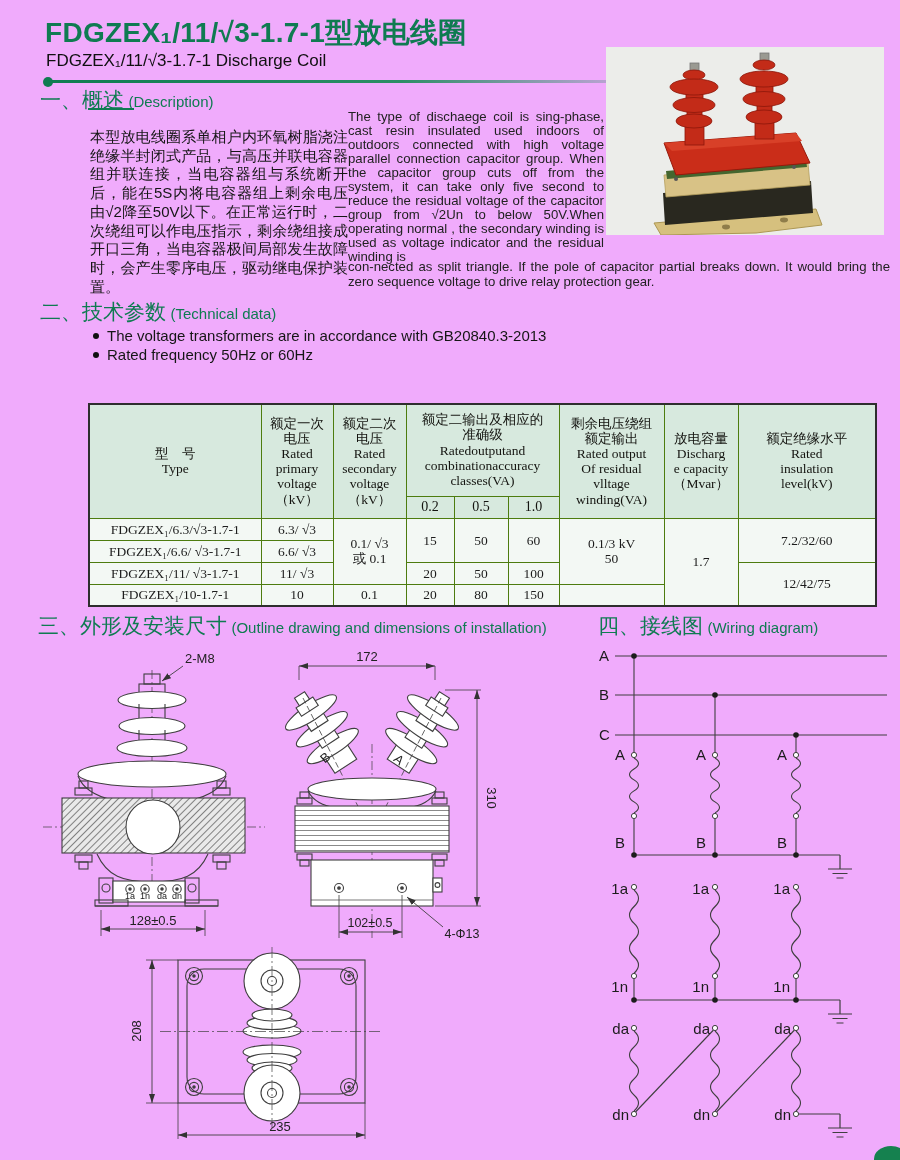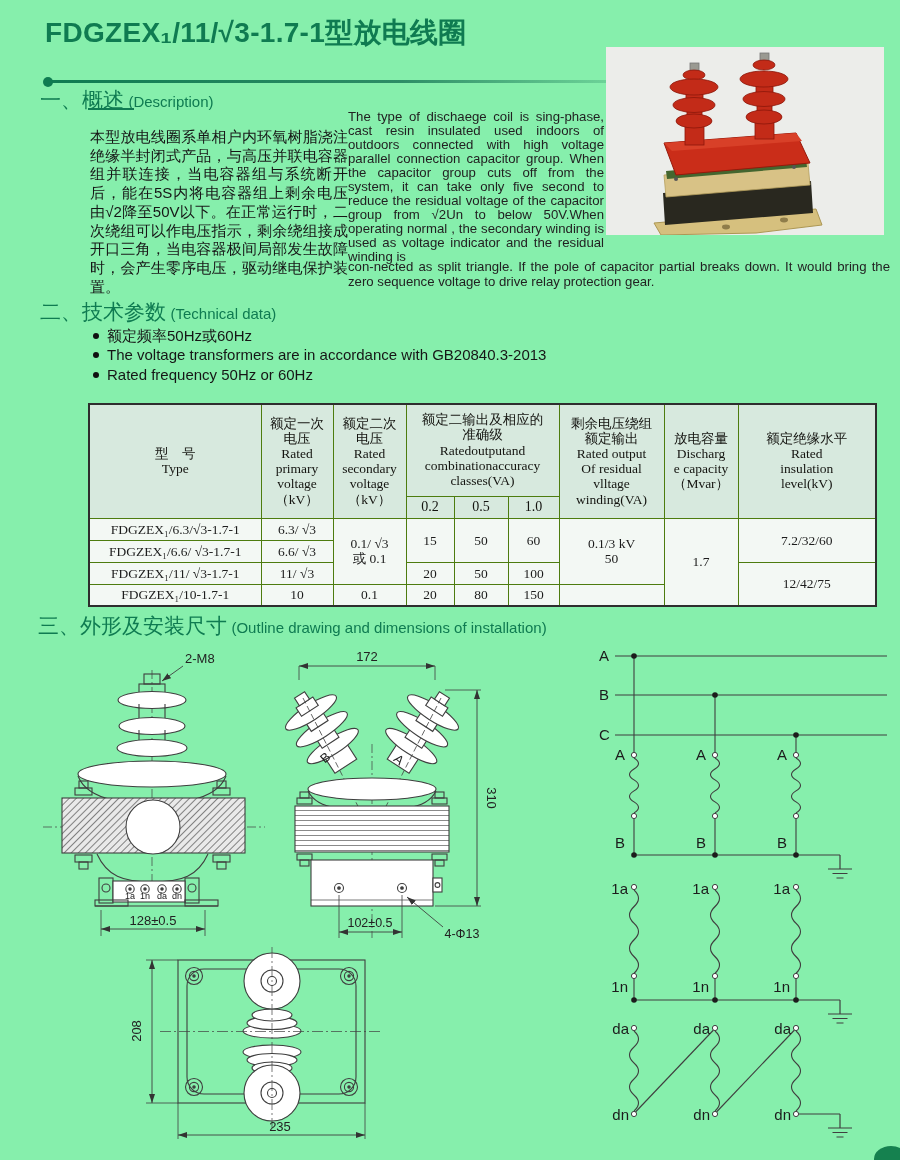--- a/index.html
+++ b/index.html
@@ -1,18 +1,18 @@
 <!DOCTYPE html>
 <html><head>
 <meta charset="utf-8">
 <style>
   html,body { margin:0; padding:0; background:#888; }
   .page {
     position:relative; width:900px; height:1160px; margin:0 auto;
-    background:#86efac; overflow:hidden;
+    background:#f0abfc; overflow:hidden;
     font-family:"Liberation Sans", sans-serif; color:#1c1c1c;
   }
   .title {
     position:absolute; left:45px; top:14px;
     font-size:28px; font-weight:bold; color:#0f7b51; letter-spacing:0.3px;
   }
   .subtitle { position:absolute; left:46px; top:51px; font-size:17px; color:#101010; }
   .divider {
     position:absolute; left:46px; top:80px; width:645px; height:3px;
     background:linear-gradient(to right,#0f7b51 0%,#2d8d66 55%,rgba(255,255,255,0) 100%);
@@ -72,20 +72,21 @@
     position:absolute; left:874px; top:1146px; width:34px; height:26px;
     border-radius:50%; background:#15814f;
   }
 </style>
 </head>
 <body>
 
 <div class="page">
 
   <div class="title">FDGZEX₁/11/√3-1.7-1型放电线圈</div>
+  <div class="subtitle">FDGZEX₁/11/√3-1.7-1 Discharge Coil</div>
   <div class="divider"></div>
 
   <div class="sec-heading" style="left:40px; top:86px;">
     <span class="zh">一、概述</span>
     <span class="en-sub">(Description)</span>
   </div>
   <div class="s1-underline"></div>
 
   <div class="para-zh">本型放电线圈系单相户内环氧树脂浇注绝缘半封闭式产品，与高压并联电容器组并联连接，当电容器组与系统断开后，能在5S内将电容器组上剩余电压由√2降至50V以下。在正常运行时，二次绕组可以作电压指示，剩余绕组接成开口三角，当电容器极间局部发生故障时，会产生零序电压，驱动继电保护装置。</div>
   <div class="para-en-col">The type of dischaege coil is sing-phase, cast resin insulated used indoors of outdoors connected with high voltage parallel connection capacitor group. When the capacitor group cuts off from the system, it can take only five second to reduce the residual voltage of the capacitor group from √2Un to below 50V.When operating normal , the secondary winding is used as voltage indicator and the residual winding is</div>
@@ -132,21 +133,20 @@
       <circle cx="188" cy="120" r="2" fill="#555"></circle>
     </svg>
   </div>
 
   <div class="sec-heading" style="left:40px; top:298px;">
     <span class="zh">二、技术参数</span>
     <span class="en-sub">(Technical data)</span>
   </div>
 
   <ul class="bullets">
-    <li>额定频率50Hz或60Hz</li>
     <li>The voltage transformers are in accordance with GB20840.3-2013</li>
     <li>Rated frequency 50Hz or 60Hz</li>
   </ul>
 
   <table id="spec-table">
     <colgroup>
       <col style="width:172px">
         <col style="width:72px">
         <col style="width:73px">
       <col style="width:48px">
@@ -233,20 +233,24 @@
         <td>150</td>
         <td></td>
       </tr>
     </tbody>
   </table>
 
   <div class="sec-heading" style="left:38px; top:612px;">
     <span class="zh">三、外形及安装尺寸</span>
     <span class="en-sub">(Outline drawing and dimensions of installation)</span>
   </div>
+  <div class="sec-heading" style="left:598px; top:612px;">
+    <span class="zh">四、接线图</span>
+    <span class="en-sub">(Wiring diagram)</span>
+  </div>
 
   <svg class="drawing" style="left:35px; top:648px;" width="245" height="295" viewBox="0 0 245 295">
     <defs>
       <pattern id="hatchD" width="5" height="5" patternUnits="userSpaceOnUse" patternTransform="rotate(45)">
         <rect width="5" height="5" fill="#e9e9e9"></rect>
         <line x1="0" y1="0" x2="0" y2="5" stroke="#666" stroke-width="1.6"></line>
       </pattern>
       <marker id="ar1" markerWidth="10" markerHeight="8" refX="9" refY="3" orient="auto-start-reverse" markerUnits="userSpaceOnUse">
         <path d="M0,0 L9,3 L0,6 Z" fill="#333"></path>
       </marker>

